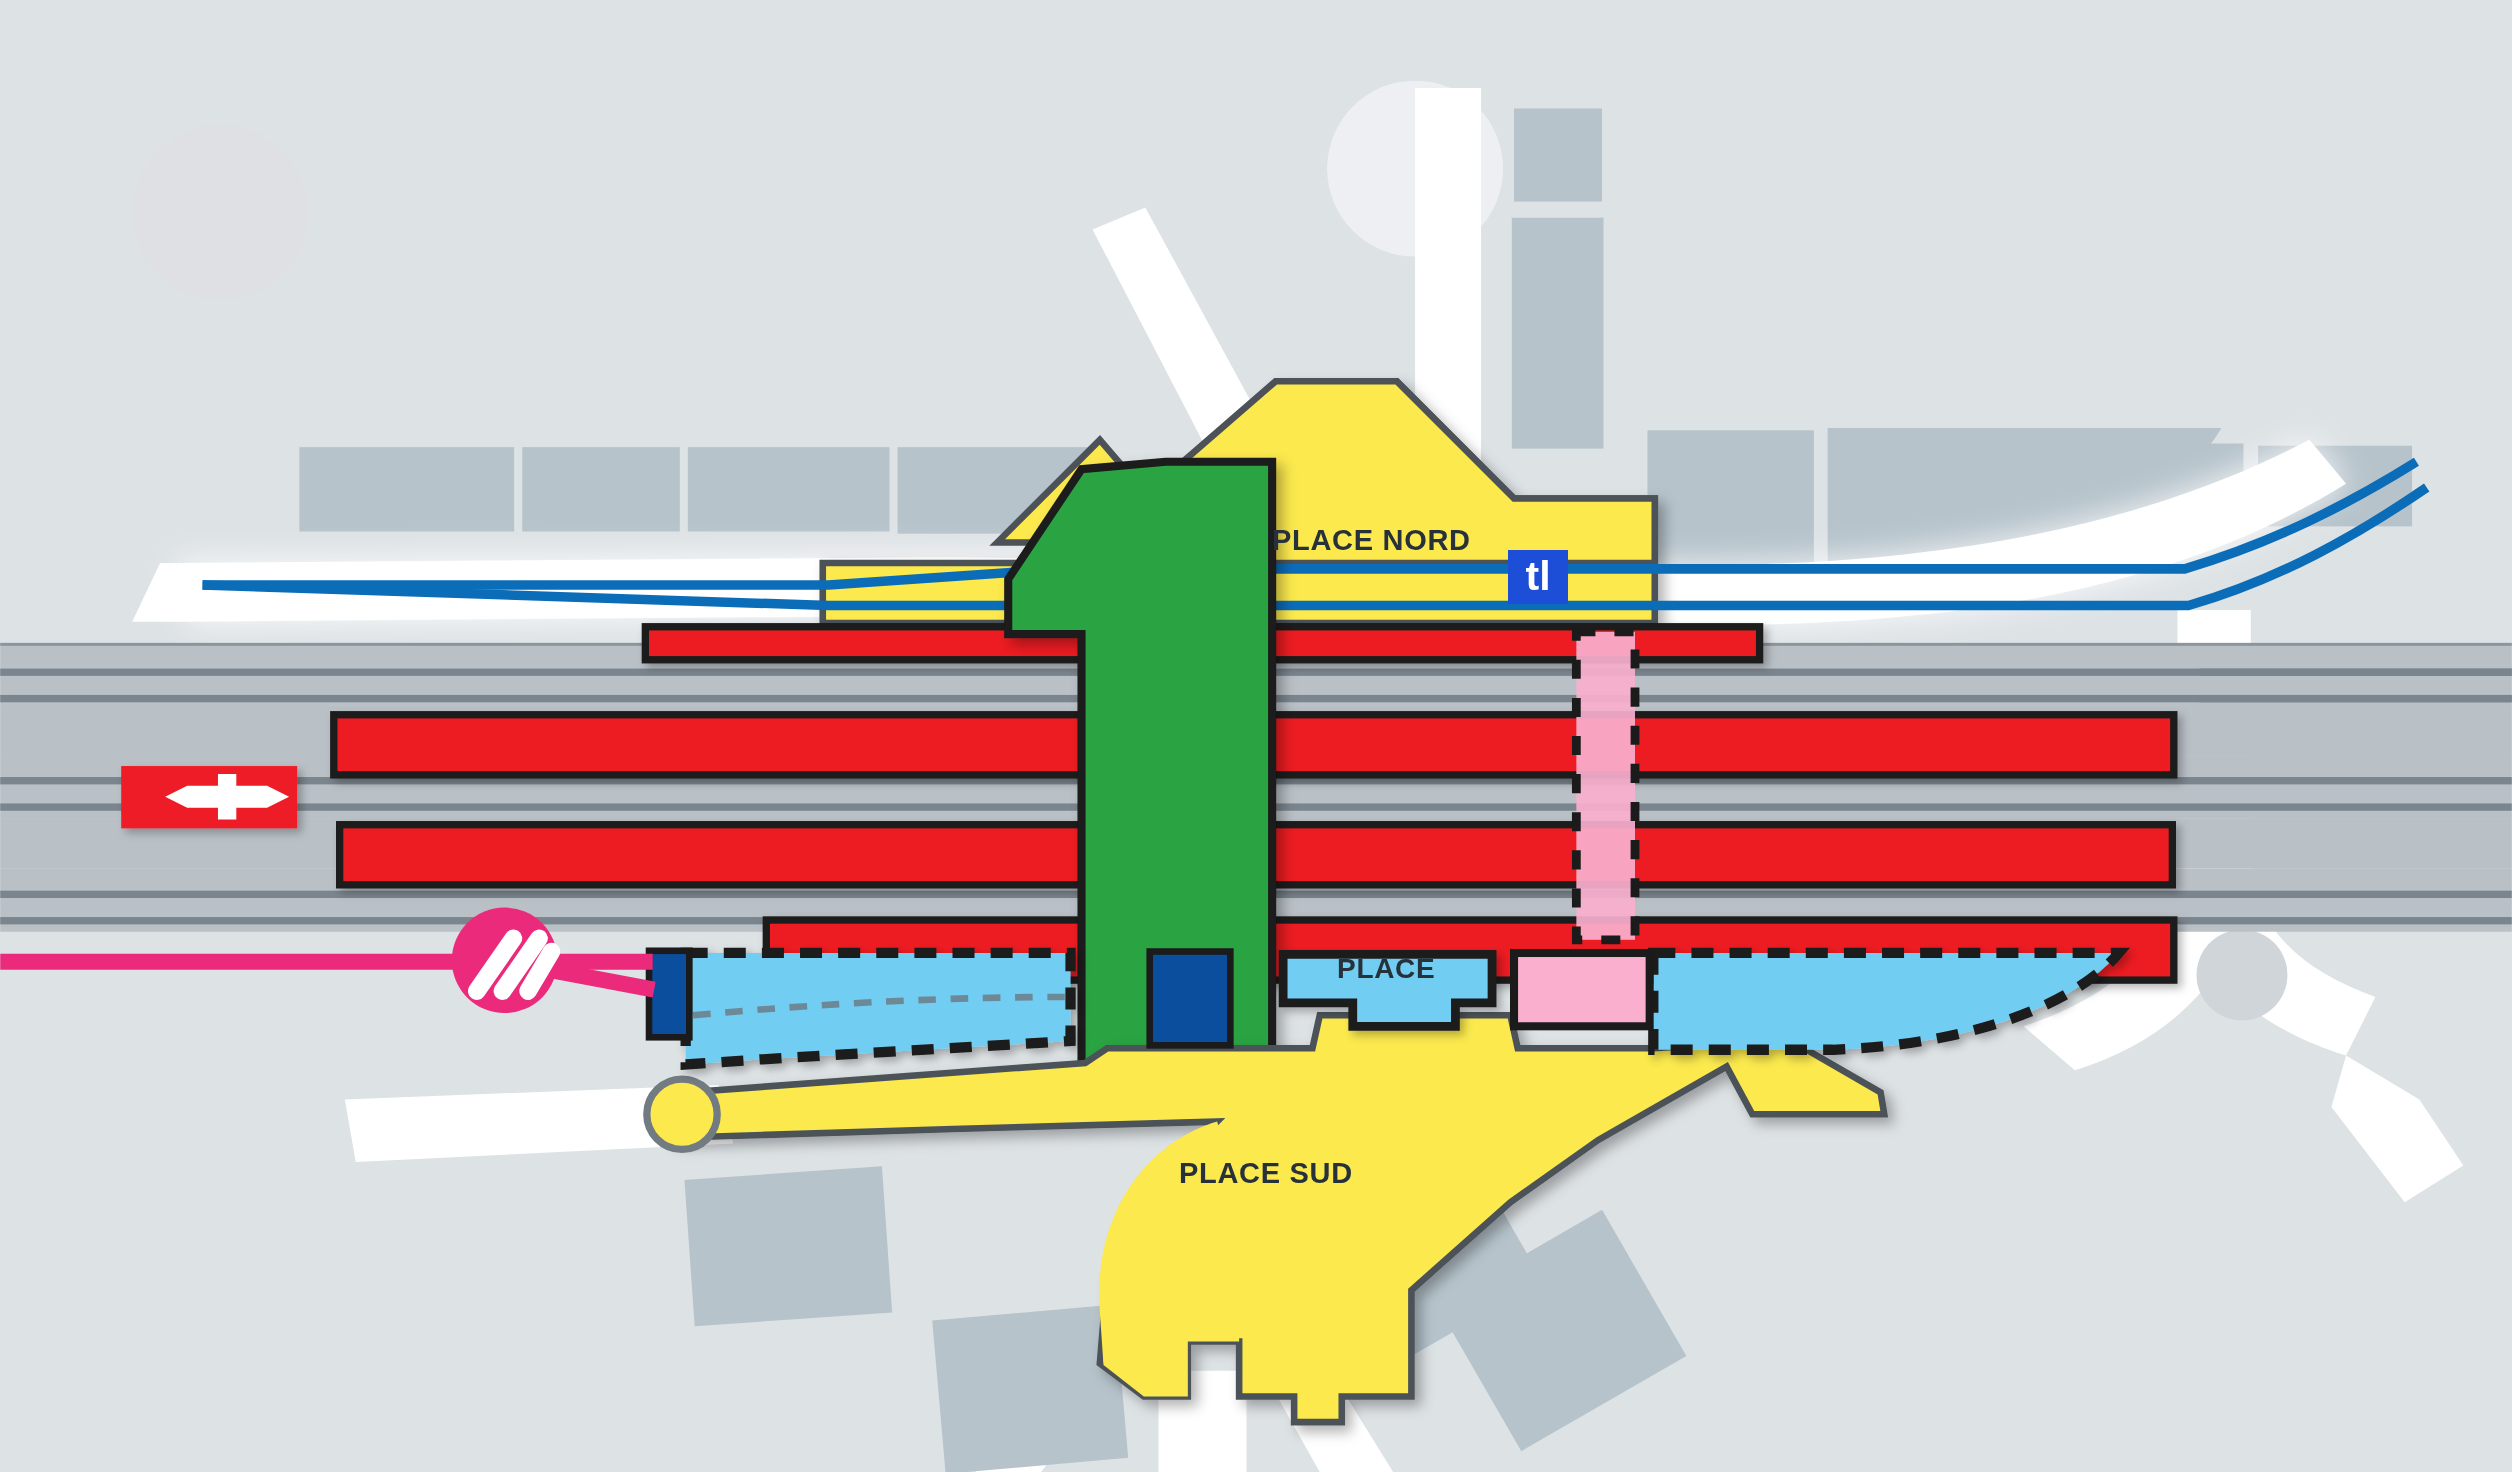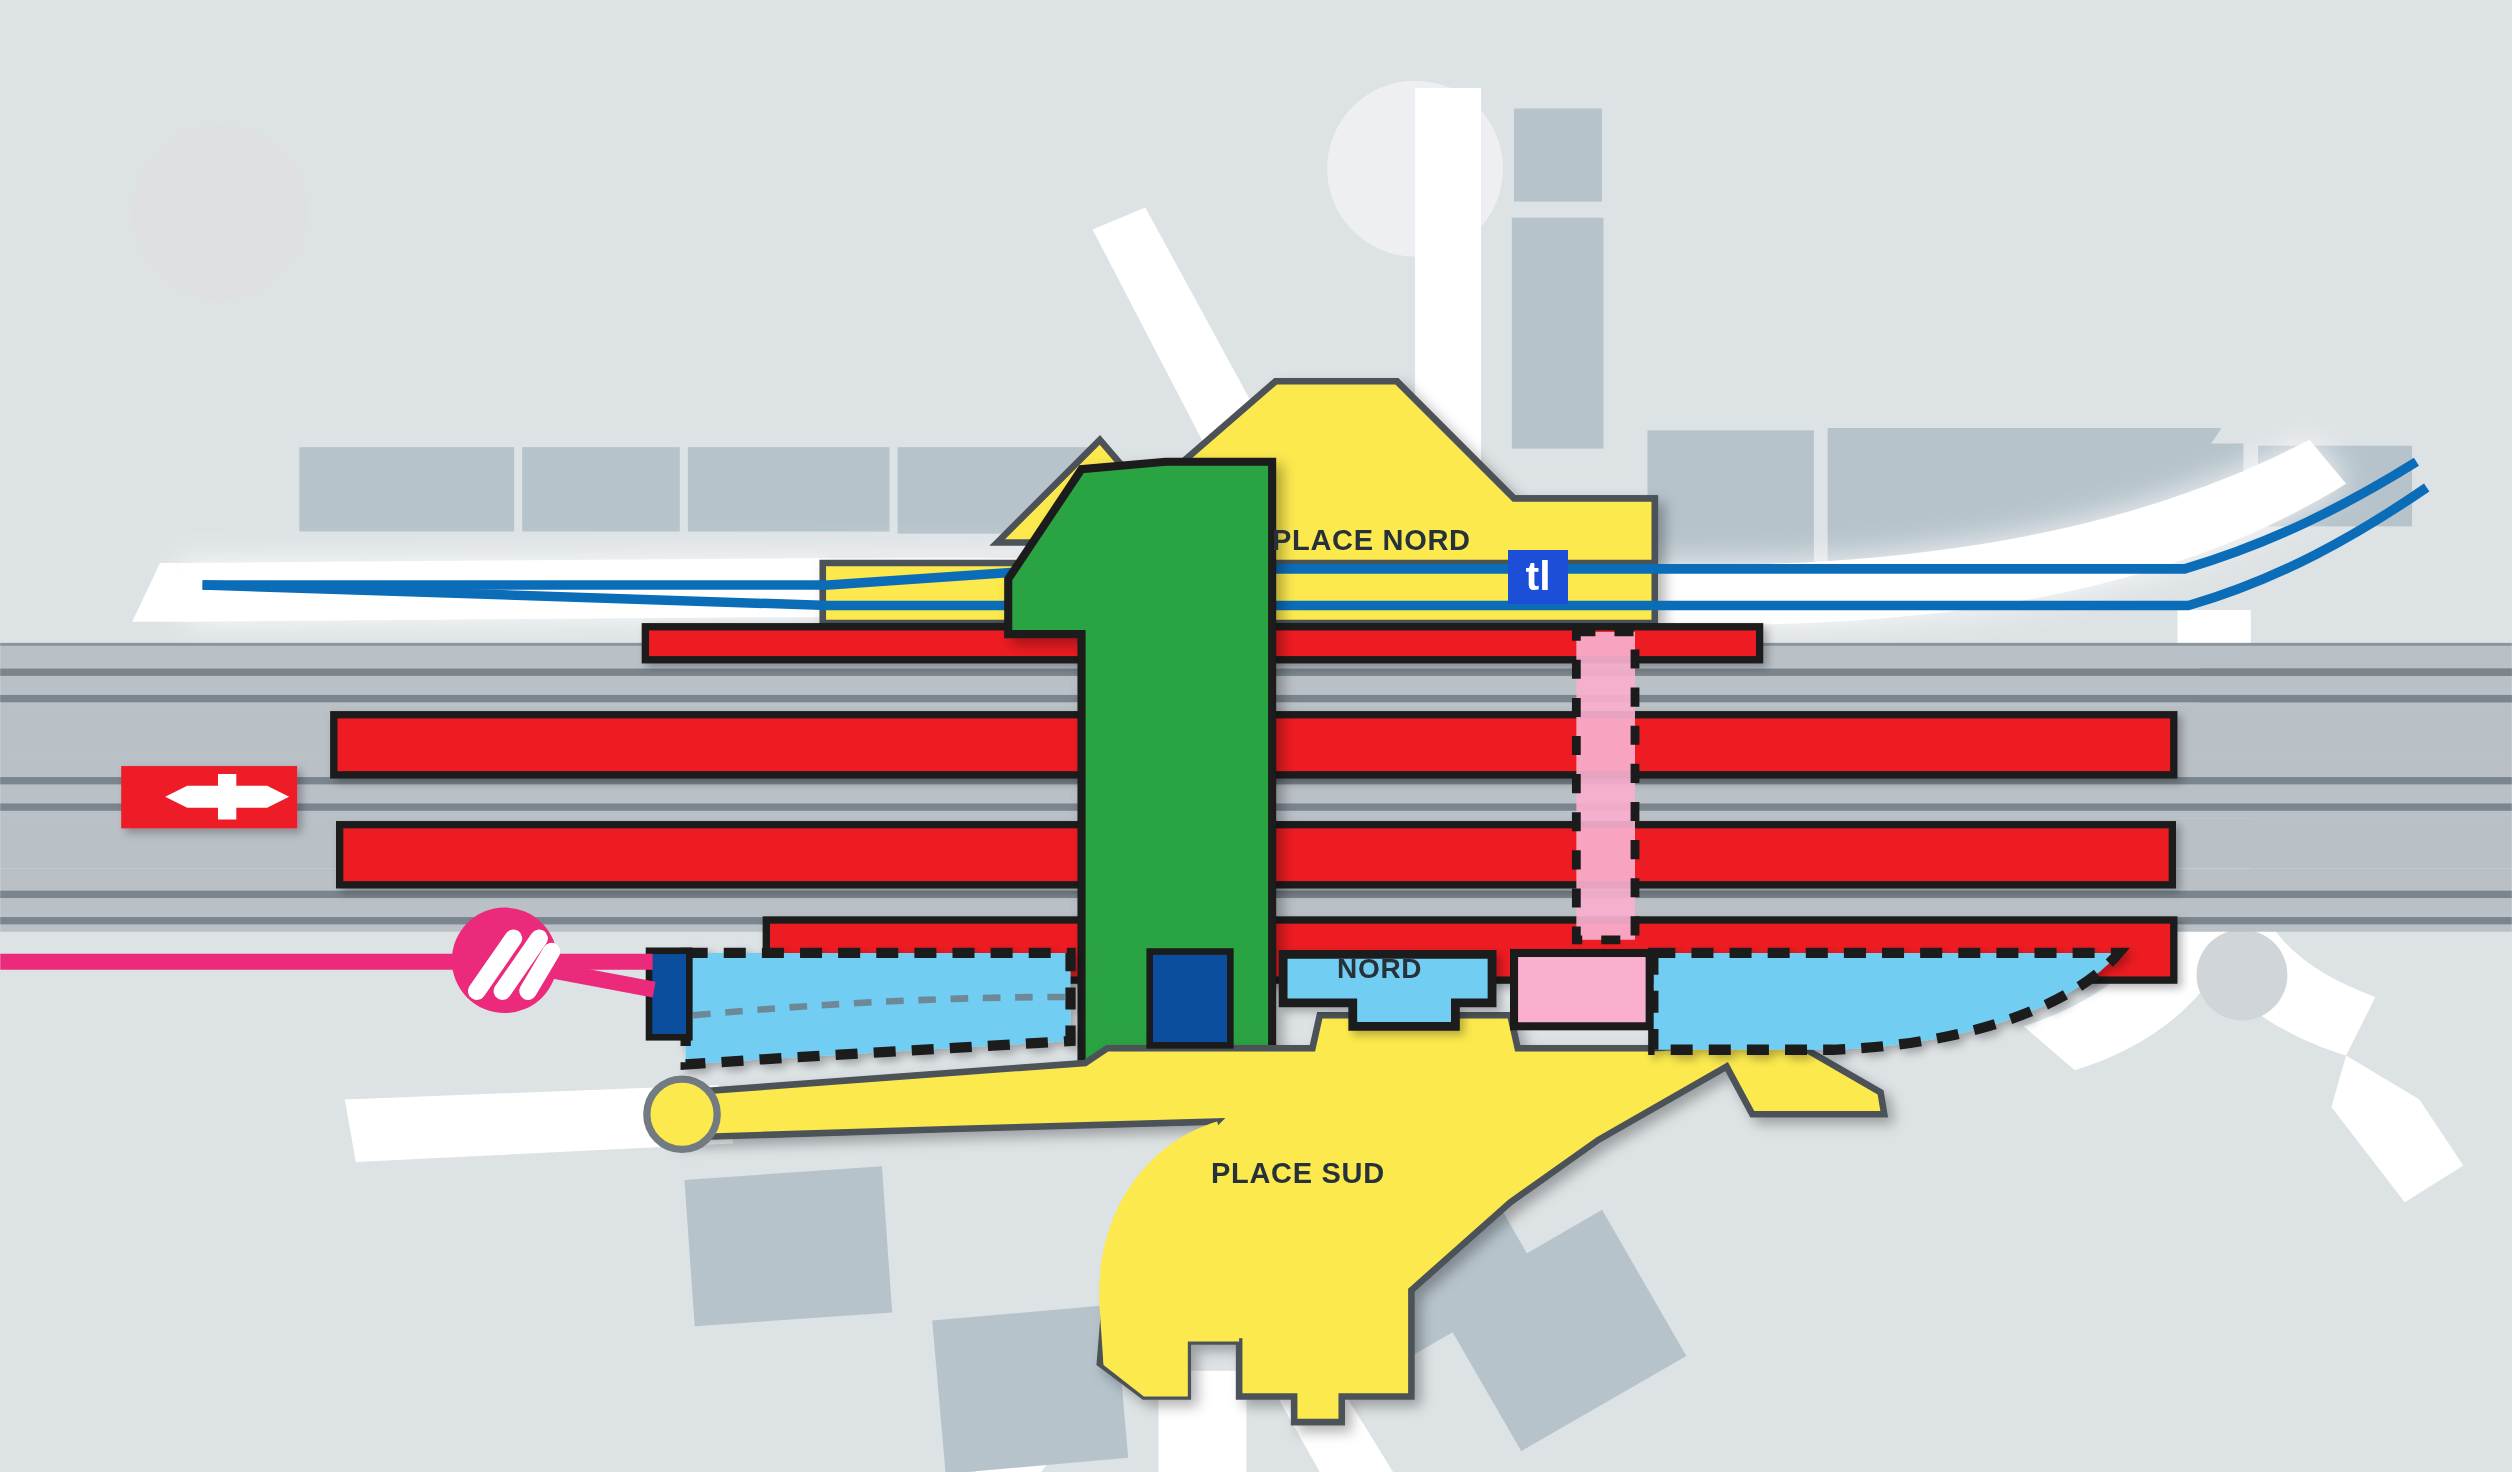--- a/index.html
+++ b/index.html
@@ -2,21 +2,21 @@
 <html style="font-size:11.7px"><head>
 <meta charset="utf-8">
 <style>
   html,body{margin:0;padding:0;background:#dfe3e6;}
   #stage{position:relative;width:2512px;height:1472px;overflow:hidden;
          background:#dde2e5;font-family:"Liberation Sans",sans-serif;padding-left:20px;}
   #stage svg{position:absolute;top:0;left:0;width:2512px;height:1472px;}
   .lbl{position:absolute;font-weight:bold;color:#27313a;letter-spacing:0.7px;
        white-space:nowrap;pointer-events:none;}
   #lbl-nord{left:1272px;top:524px;font-size:29px;}
-  #lbl-sud{left:1179px;top:1157px;font-size:29px;margin-left:32px;}
+  #lbl-sud{left:1179px;top:1157px;font-size:29px;}
   #lbl-gare{left:1337px;top:953px;font-size:28px;}
   #tl-box{position:absolute;left:1508px;top:550px;width:60px;height:54px;background:#1d4ed8;}
   #tl-box span{position:absolute;left:50%;top:50%;transform:translate(-50%,-52%);
        color:#fff;font-size:41px;font-weight:bold;line-height:1;font-family:"Liberation Sans",sans-serif;}
 </style>
 </head>
 <body>
 
 <div id="stage">
 
@@ -185,20 +185,20 @@
 
   <g>
     <rect x="3000" y="912" width="426" height="10" fill="#7b858e"></rect>
     <rect x="3000" y="948" width="426" height="10" fill="#7b858e"></rect>
   </g>
 
 </svg>
 
 <div class="lbl" id="lbl-nord">PLACE NORD</div>
 <div class="lbl" id="lbl-sud">PLACE SUD</div>
-<div class="lbl" id="lbl-gare">NORD</div>
+<div class="lbl" id="lbl-gare">PLACE</div>
 
 <div id="tl-box">
   <span>tl</span>
 </div>
 
 </div>
 
 
 </body></html>

